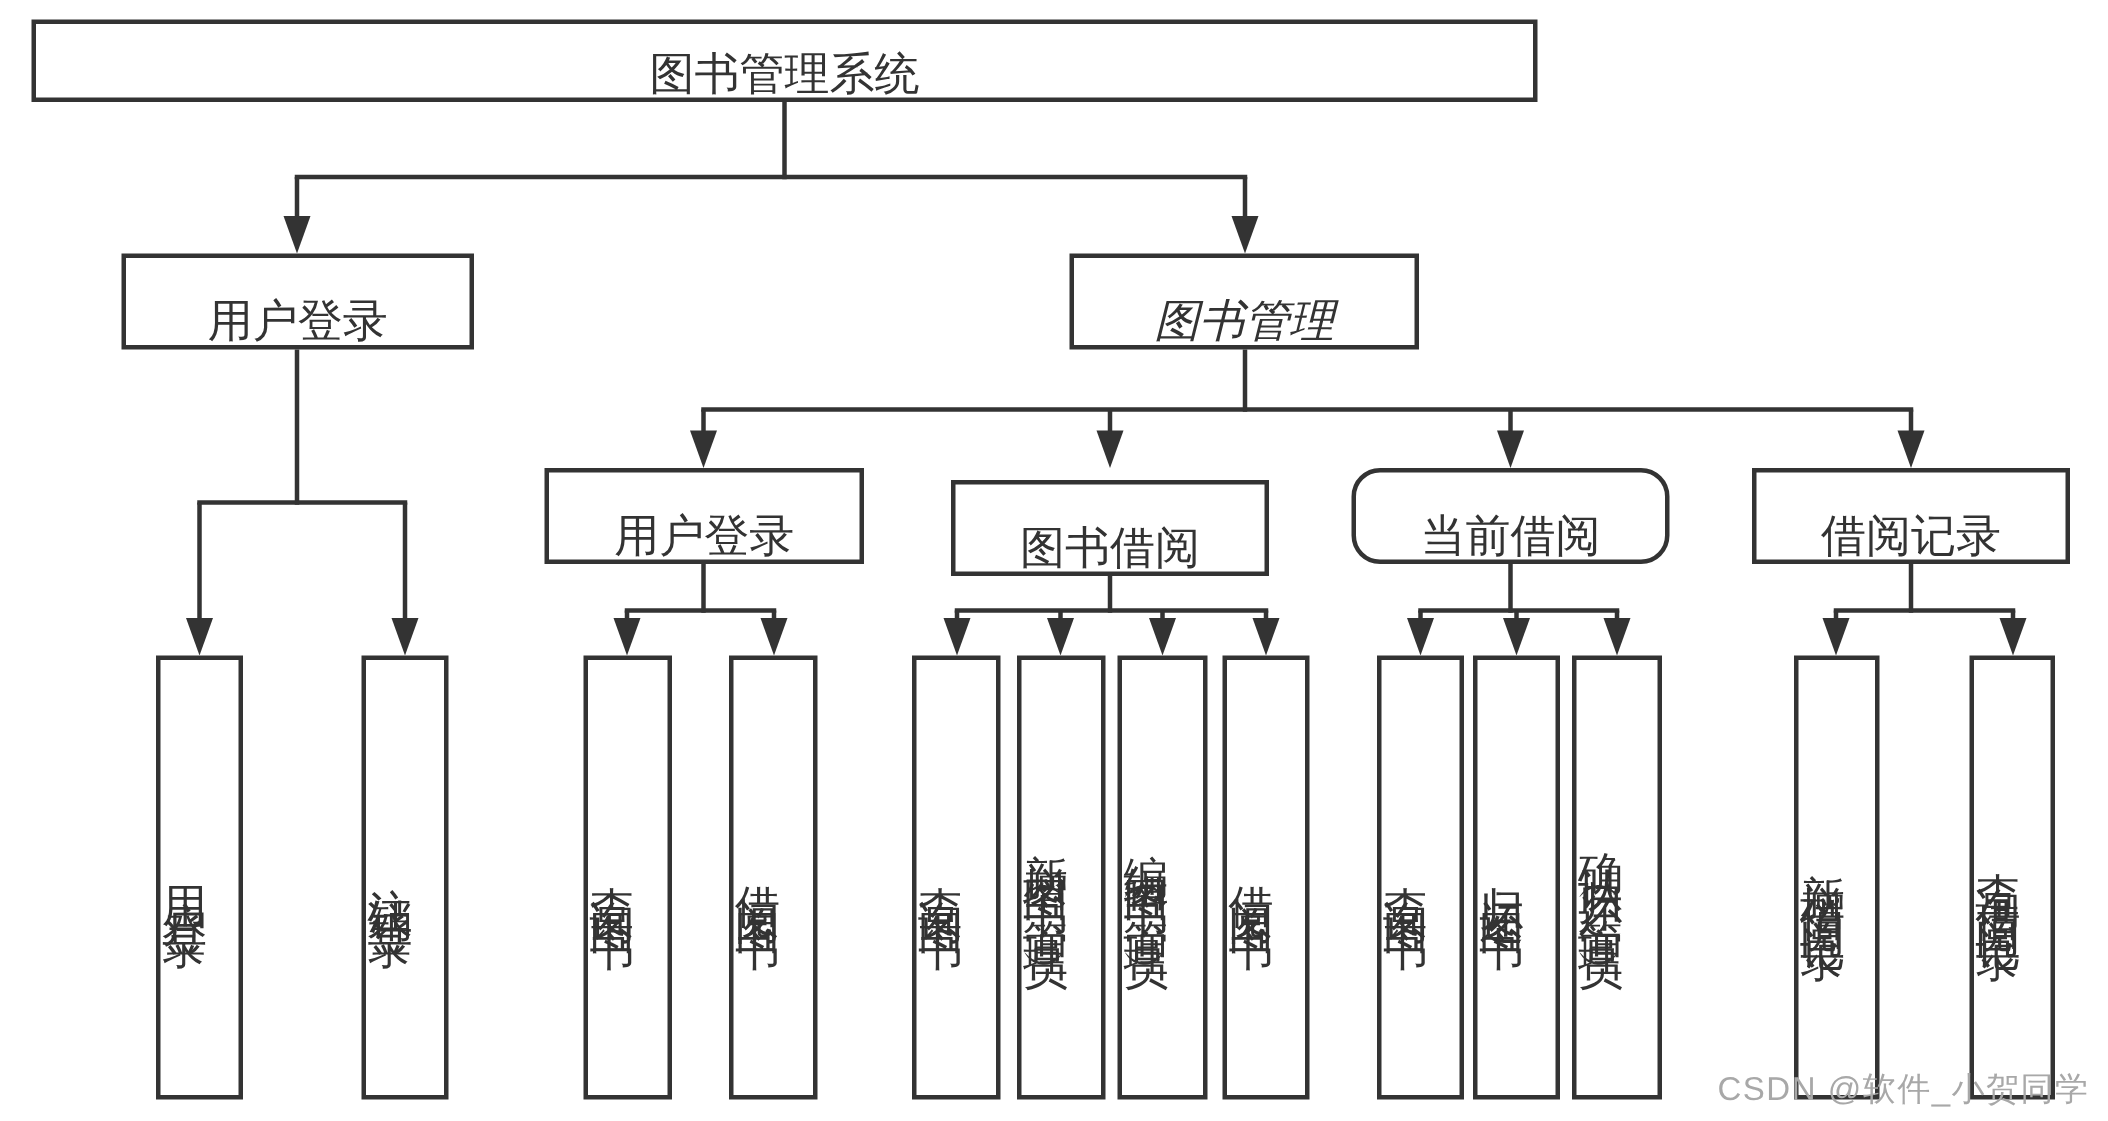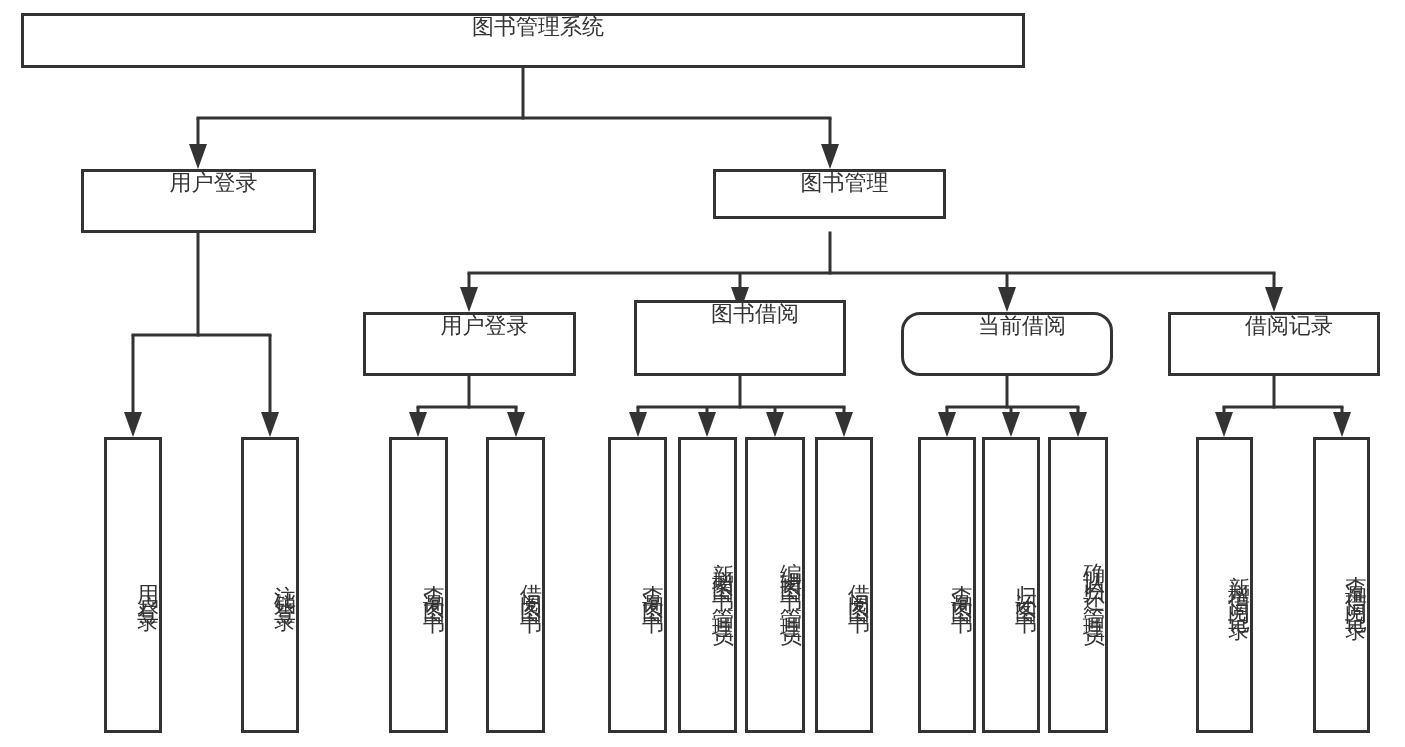--- a/index.html
+++ b/index.html
@@ -22,27 +22,26 @@
     left:0;top:0;
     width:1405px;height:747px;
     pointer-events:none;
   }
   .node{
     position:absolute;
     box-sizing:border-box;
     background:var(--fill);
     border:3px solid var(--line);
     display:flex;
-    align-items:flex-start;
+    align-items:flex-end;
     justify-content:center;
     color:var(--text);
-    font-size:22px;
+    font-size:30px;
     line-height:1;
     white-space:nowrap;
-    padding-left:30px;
   }
   .vnode{
     writing-mode:vertical-rl;
     text-orientation:mixed;
     letter-spacing:9px;
     white-space:normal;
   }
   .watermark{
     position:absolute;
     right:12px;
@@ -113,28 +112,28 @@
       <polygon points="1333,412 1351,412 1342,437" fill="#333333"></polygon>
     </svg>
 
   <div class="node" style="left:21px;top:13px;width:1004px;height:55px;">
     <span>图书管理系统</span>
   </div>
 
   <div class="node" style="left:81px;top:169px;width:235px;height:64px;">
     <span>用户登录</span>
   </div>
-  <div class="node" style="left:713px;top:169px;width:233px;height:50px;">
+  <div class="node" style="left:713px;top:169px;width:233px;height:64px;font-style:italic;">
     <span>图书管理</span>
   </div>
 
   <div class="node" style="left:363px;top:312px;width:213px;height:64px;">
     <span>用户登录</span>
   </div>
-  <div class="node" style="left:634px;top:300px;width:212px;height:76px;">
+  <div class="node" style="left:634px;top:320px;width:212px;height:64px;">
     <span>图书借阅</span>
   </div>
   <div class="node" style="left:901px;top:312px;width:212px;height:64px;border-radius:19px;">
     <span>当前借阅</span>
   </div>
   <div class="node" style="left:1168px;top:312px;width:212px;height:64px;">
     <span>借阅记录</span>
   </div>
 
   <div class="node vnode" style="left:104px;top:437px;width:58px;height:296px;">
@@ -174,13 +173,14 @@
     <span>确认归还（管理员）</span>
   </div>
 
   <div class="node vnode" style="left:1196px;top:437px;width:57px;height:296px;">
     <span>新增借阅记录</span>
   </div>
   <div class="node vnode" style="left:1313px;top:437px;width:57px;height:296px;">
     <span>查询借阅记录</span>
   </div>
 
+  <div class="watermark">CSDN @软件_小贺同学</div>
 </div>
 
 </body></html>

